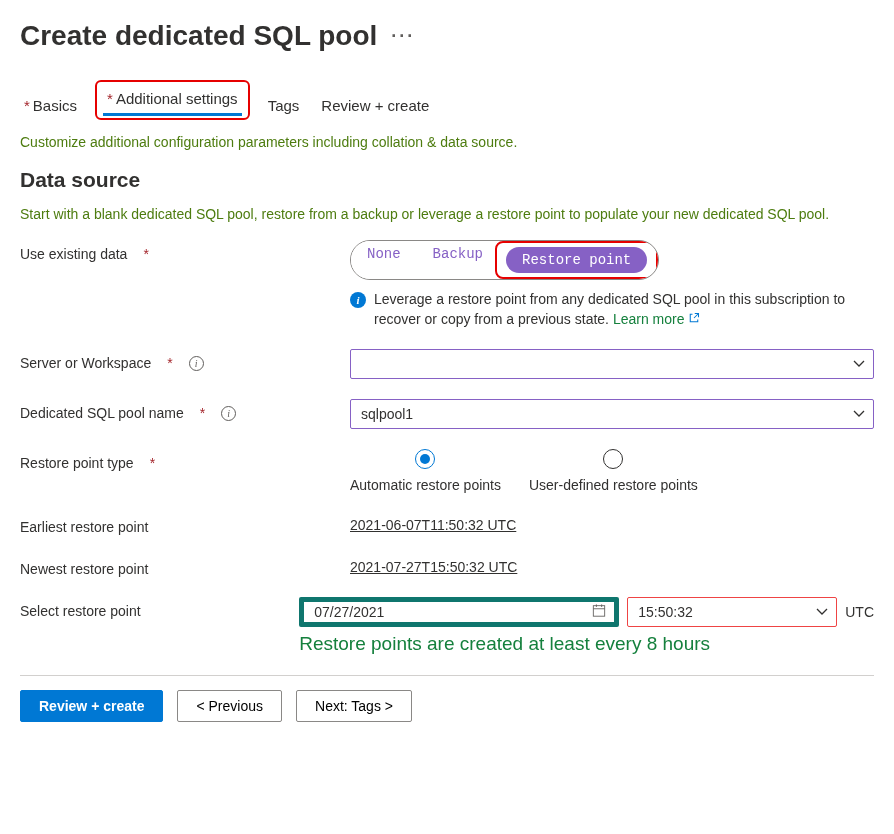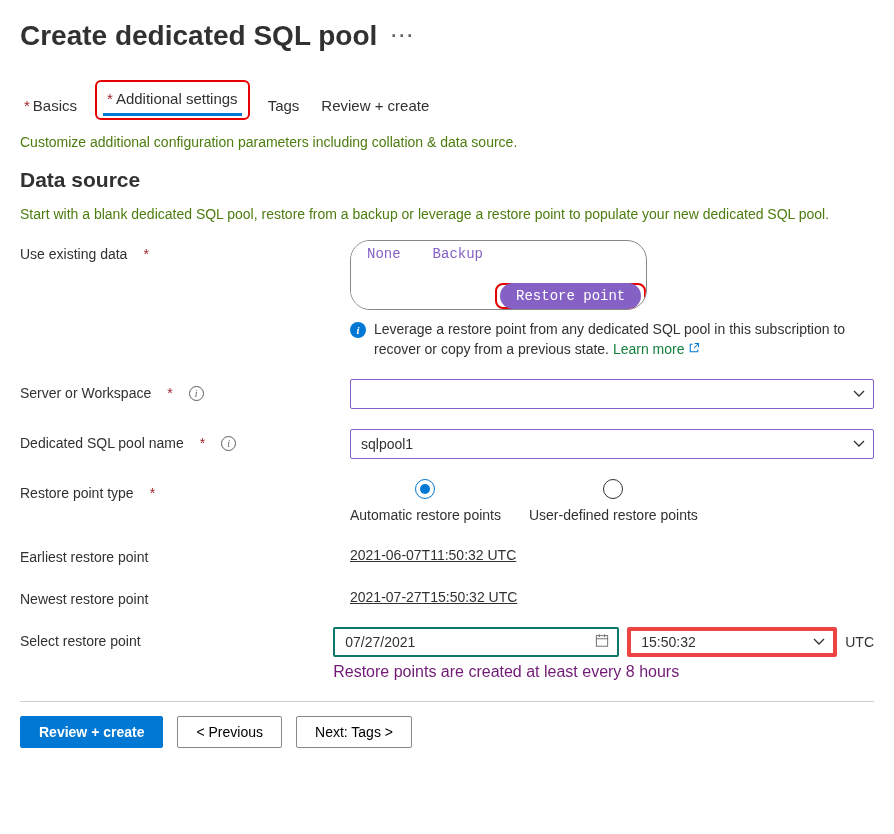--- a/index.html
+++ b/index.html
@@ -58,21 +58,21 @@
     display:inline-flex; border:1px solid #8a8886; border-radius: 20px;
     overflow:hidden; vertical-align:middle;font-family:Liberation Mono, monospace;
   }
   .pill {
     padding: 5px 16px; font-size:14px; color:#8661c5; cursor:pointer;
     background:#fff;
   }
   .pill.selected { background:#8661c5; color:#fff; border-radius:20px; }
   .pill-highlight {
     display:inline-block; border:2px solid #e60000; border-radius:8px;
-    padding:3px; margin-left:-4px;margin-top:42px;
+    padding:9px; margin-left:-4px;
   }
   .info-line { display:flex; gap:8px; margin-top:10px; }
   .info-circle {
     width:16px; height:16px; border-radius:50%; background:#0078d4;
     color:#fff; font-size:11px; font-weight:bold; display:flex;
     align-items:center; justify-content:center; flex:none; margin-top:2px;
     font-style: italic; font-family: Georgia, serif;
   }
   .info-text { flex:1; line-height:1.4; }
   .link { color:#15803d; text-decoration:none; cursor:pointer; }
@@ -93,30 +93,30 @@
     width:20px; height:20px; border:1px solid #323130; border-radius:50%;
     display:flex; align-items:center; justify-content:center; cursor:pointer;
   }
   .radio.checked { border-color:#0078d4; }
   .radio.checked::after {
     content:''; width:10px; height:10px; background:#0078d4; border-radius:50%;
   }
   .static-val { padding-top:4px;text-decoration:underline; }
   .date-time-row { display:flex; gap:8px; align-items:center; }
   .date-input {
-    width:286px; height:30px; border:2px solid #0f766e; border-radius:2px;
+    width:320px; height:30px; border:5px solid #0f766e; border-radius:2px;
     padding:0 30px 0 10px; position:relative; display:flex; align-items:center;
   }
   .date-input .cal-icon { position:absolute; right:8px; top:50%; transform:translateY(-50%); }
   .time-input {
-    width:210px; height:30px; border:4px solid #ef4444; border-radius:2px;
+    width:210px; height:30px; border:1px solid #ef4444; border-radius:2px;
     padding:0 30px 0 10px; position:relative; display:flex; align-items:center;
   }
   .time-input .chev { position:absolute; right:8px; top:50%; transform:translateY(-50%); }
-  .helper { font-size:16px; margin-top:6px; color:#701a75; }
+  .helper { font-size:19px; margin-top:6px; color:#15803d; }
   .footer {
     border-top:1px solid #d2d0ce; padding:14px 0 18px 0; display:flex; gap:14px;
     margin-top:10px;
   }
   .btn {
     height:32px; padding:0 18px; font-size:14px; border-radius:2px;
     border:1px solid #8a8886; background:#fff; cursor:pointer;
     display:inline-flex; align-items:center; justify-content:center;
   }
   .btn.primary { background:#0078d4; color:#fff; border-color:#0078d4; font-weight:600; }

